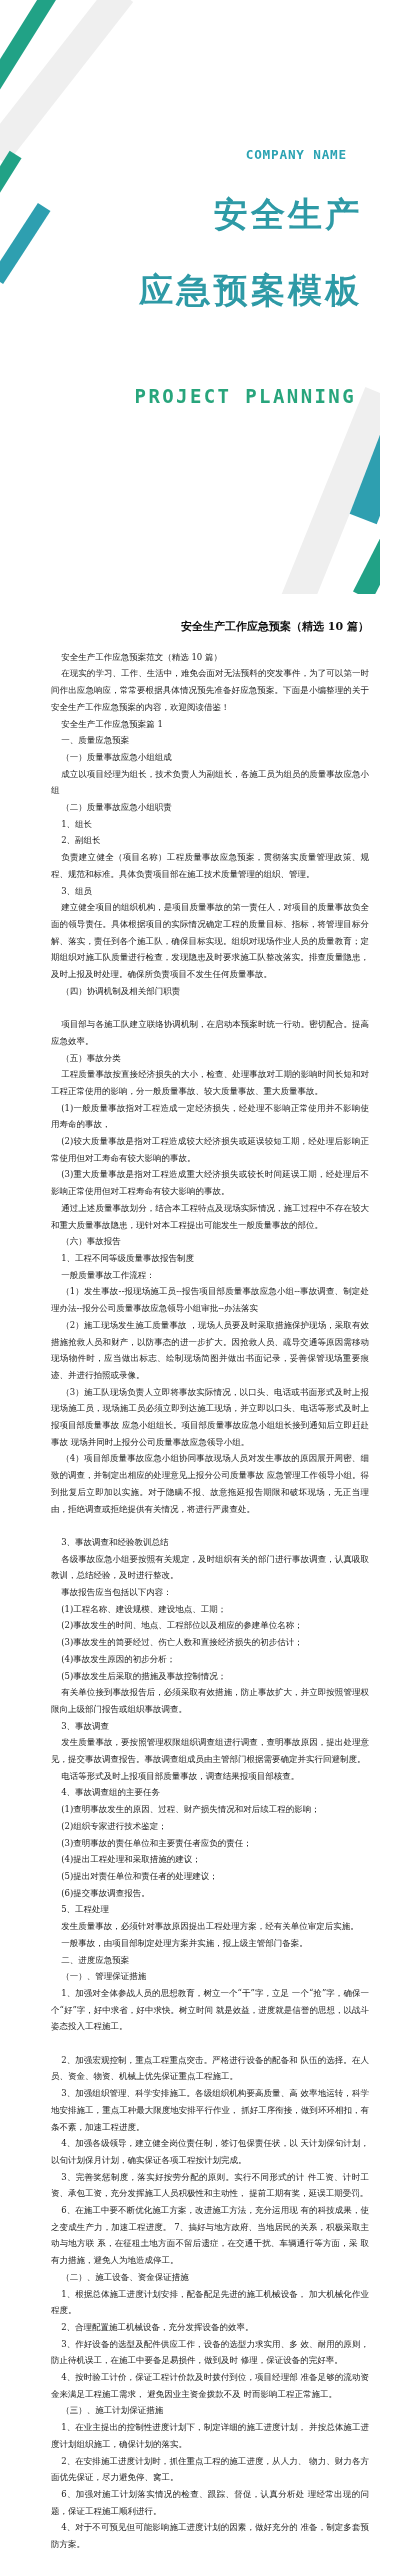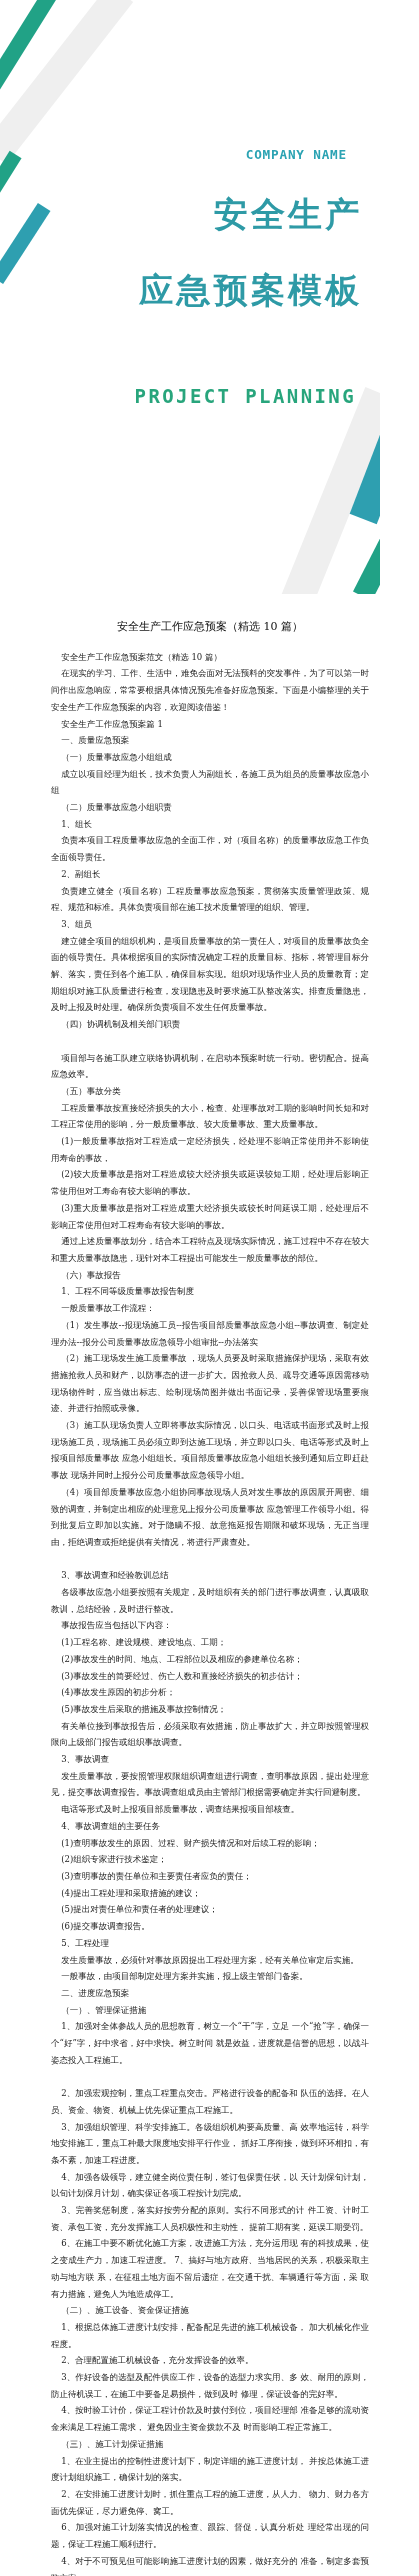--- a/index.html
+++ b/index.html
@@ -53,23 +53,23 @@
   }
 
   
   .doc {
     position:relative;
     padding:25.4px 51px 16px 51px;
     background:#ffffff;
   }
   .doc-title {
     margin:0 0 14.3px 0;
-    text-align:center;
+    text-align:right;
     font-family:"DejaVu Serif","Liberation Serif",serif;
-    font-weight:normal; font-size:11px; line-height:15px;
+    font-weight:bold; font-size:11px; line-height:15px;
     color:#111111;
   }
   .par {
     margin:0;
     font-family:"DejaVu Serif","Liberation Serif",serif;
     font-size:8.5px; line-height:16.7px;
     text-align:justify;
     text-indent:1.2em;
     color:#1c1c1c;
     min-height:16.7px;
@@ -102,21 +102,20 @@
   <h1 class="doc-title">安全生产工作应急预案（精选 10 篇）</h1>
   <div>
       <p class="par">安全生产工作应急预案范文（精选 10 篇）</p>
       <p class="par">在现实的学习、工作、生活中，难免会面对无法预料的突发事件，为了可以第一时间作出应急响应，常常要根据具体情况预先准备好应急预案。下面是小编整理的关于安全生产工作应急预案的内容，欢迎阅读借鉴！</p>
       <p class="par">安全生产工作应急预案篇 1</p>
       <p class="par">一、质量应急预案</p>
       <p class="par">（一）质量事故应急小组组成</p>
       <p class="par">成立以项目经理为组长，技术负责人为副组长，各施工员为组员的质量事故应急小组</p>
       <p class="par">（二）质量事故应急小组职责</p>
       <p class="par">1、组长</p>
-      <p class="par">负责本项目工程质量事故应急的全面工作，对（项目名称）的质量事故应急工作负全面领导责任。</p>
       <p class="par">2、副组长</p>
       <p class="par">负责建立健全（项目名称）工程质量事故应急预案，贯彻落实质量管理政策、规程、规范和标准。具体负责项目部在施工技术质量管理的组织、管理。</p>
       <p class="par">3、组员</p>
       <p class="par">建立健全项目的组织机构，是项目质量事故的第一责任人，对项目的质量事故负全面的领导责任。具体根据项目的实际情况确定工程的质量目标、指标，将管理目标分解、落实，责任到各个施工队，确保目标实现。组织对现场作业人员的质量教育；定期组织对施工队质量进行检查，发现隐患及时要求施工队整改落实。排查质量隐患，及时上报及时处理。确保所负责项目不发生任何质量事故。</p>
       <p class="par">（四）协调机制及相关部门职责</p>
       <p class="par"></p>
       <p class="par">项目部与各施工队建立联络协调机制，在启动本预案时统一行动。密切配合。提高应急效率。</p>
       <p class="par">（五）事故分类</p>
       <p class="par">工程质量事故按直接经济损失的大小，检查、处理事故对工期的影响时间长短和对工程正常使用的影响，分一般质量事故、较大质量事故、重大质量事故。</p>
       <p class="par">(1)一般质量事故指对工程造成一定经济损失，经处理不影响正常使用并不影响使用寿命的事故，</p>

